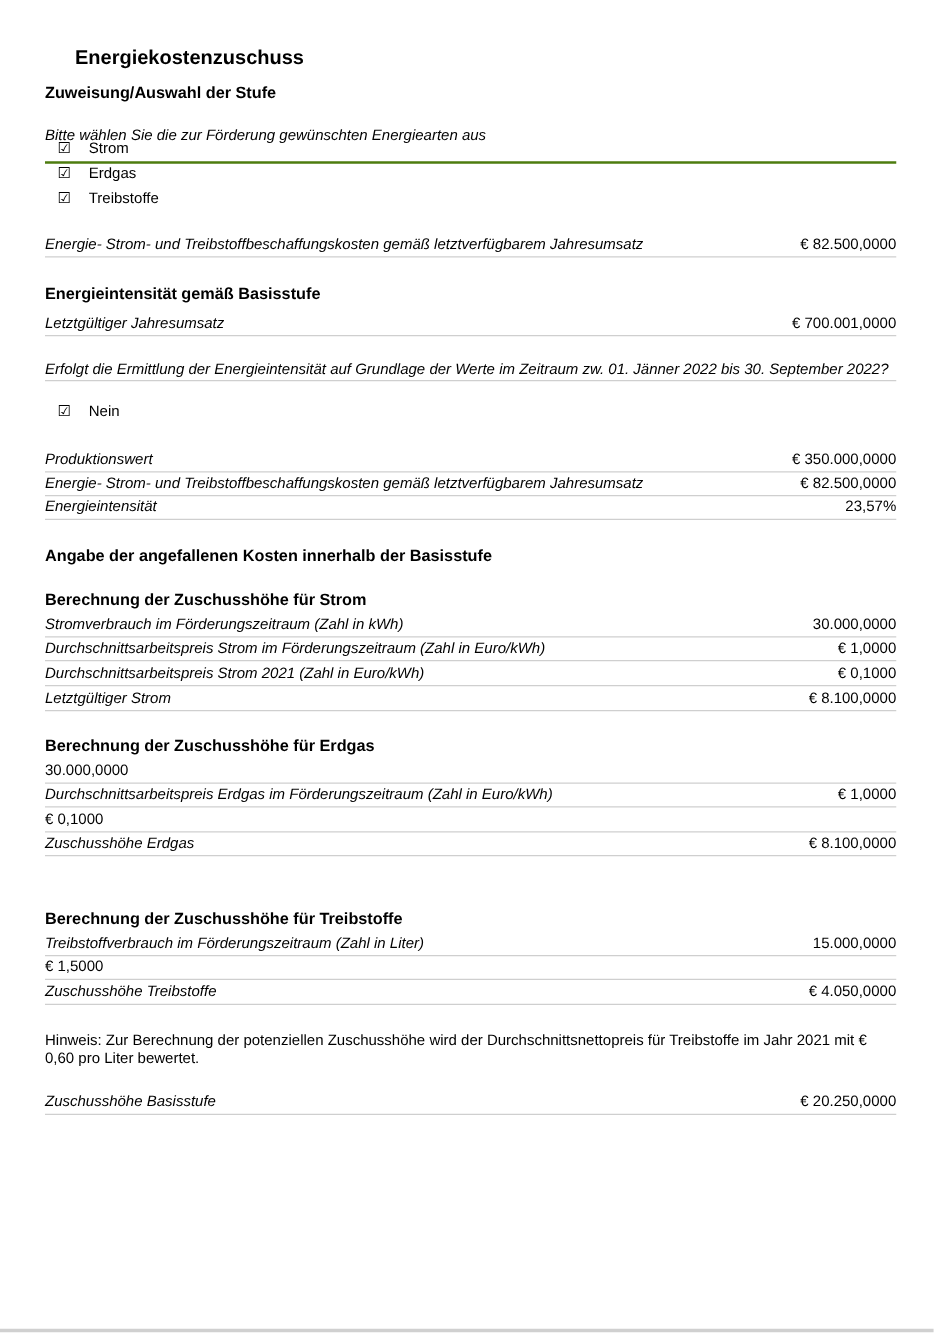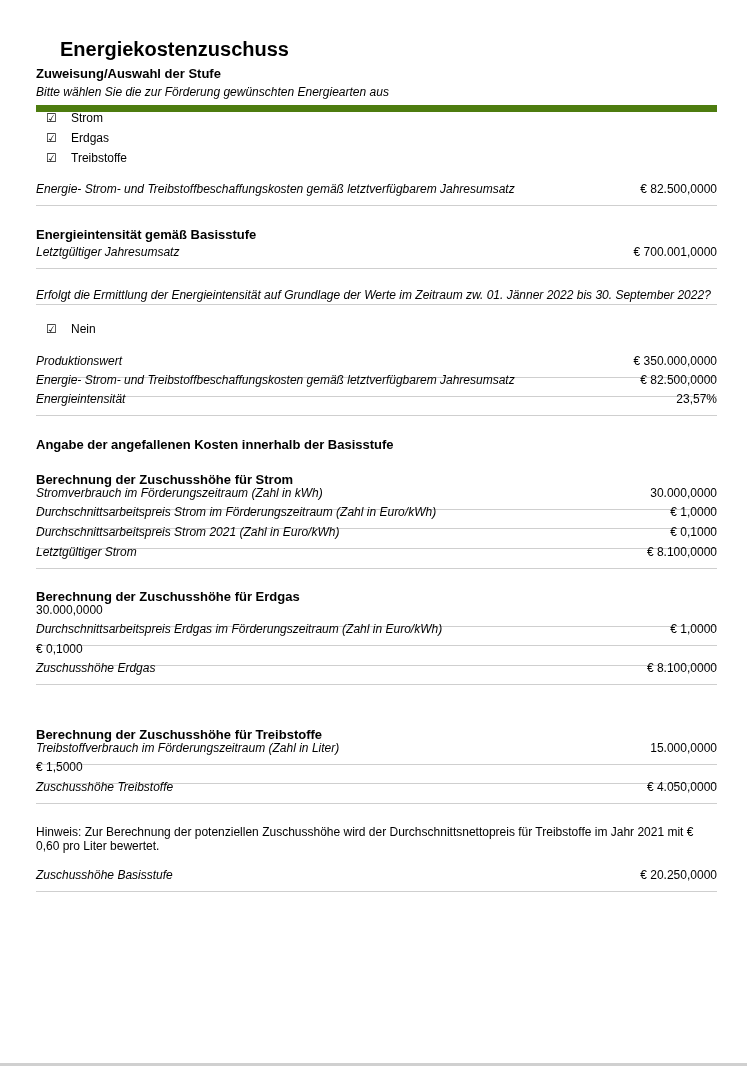--- a/index.html
+++ b/index.html
@@ -1,36 +1,36 @@
 <!DOCTYPE html>
 <html><head>
 <meta charset="utf-8">
 <style>
   html, body { margin:0; padding:0; }
   body { width:747px; height:1066px; background:#fff; position:relative; overflow:hidden;
          font-family:"Liberation Sans", sans-serif; color:#000; font-size:12px; }
   .page { position:absolute; left:36px; top:0; width:681px; }
   .abs { position:absolute; left:0; right:0; }
-  .h1 { font-weight:bold; font-size:20px;padding-left:24px; }
+  .h1 { font-weight:bold; font-size:16px;padding-left:24px; }
   .h2 { font-weight:bold; font-size:13px; }
   .it { font-style:italic; }
-  .row { display:flex; justify-content:space-between; align-items:flex-end; border-bottom:1px solid #cfcfcf; height:18px; padding-bottom:9px; box-sizing:border-box;}
+  .row { display:flex; justify-content:space-between; align-items:flex-start; border-bottom:1px solid #cfcfcf; height:18px; padding-bottom:1px; box-sizing:border-box;}
   .row .v { text-align:right; }
   .cb { display:flex; align-items:center; height:20px; padding-left:10px; }
   .cb .box { width:11px; font-size:12px; margin-right:14px; }
   .footer { position:absolute; left:36px; width:681px; top:1026px; border-top:1px solid #000; display:flex; justify-content:space-between; padding-top:6px; font-size:12px;margin-top:44px; }
   .bottom-band { position:absolute; left:0; right:0; top:1063px; height:3px; background:#d0d0d0; }
 </style>
 </head>
 <body>
 
 <div class="page">
   <div class="abs h1" style="top:38px">Energiekostenzuschuss</div>
   <div class="abs h2" style="top:66px">Zuweisung/Auswahl der Stufe</div>
-  <div class="abs it" style="top:85px;border-bottom:7px solid #4d7c0f;padding-bottom:6px">Bitte wählen Sie die zur Förderung gewünschten Energiearten aus</div>
+  <div class="abs it" style="top:101px;border-bottom:2px solid #4d7c0f;padding-bottom:14px">Bitte wählen Sie die zur Förderung gewünschten Energiearten aus</div>
 
   <div class="abs" style="top:108px">
     <div class="cb">
       <span class="box">☑</span>
       <span>Strom</span>
     </div>
     <div class="cb">
       <span class="box">☑</span>
       <span>Erdgas</span>
     </div>

